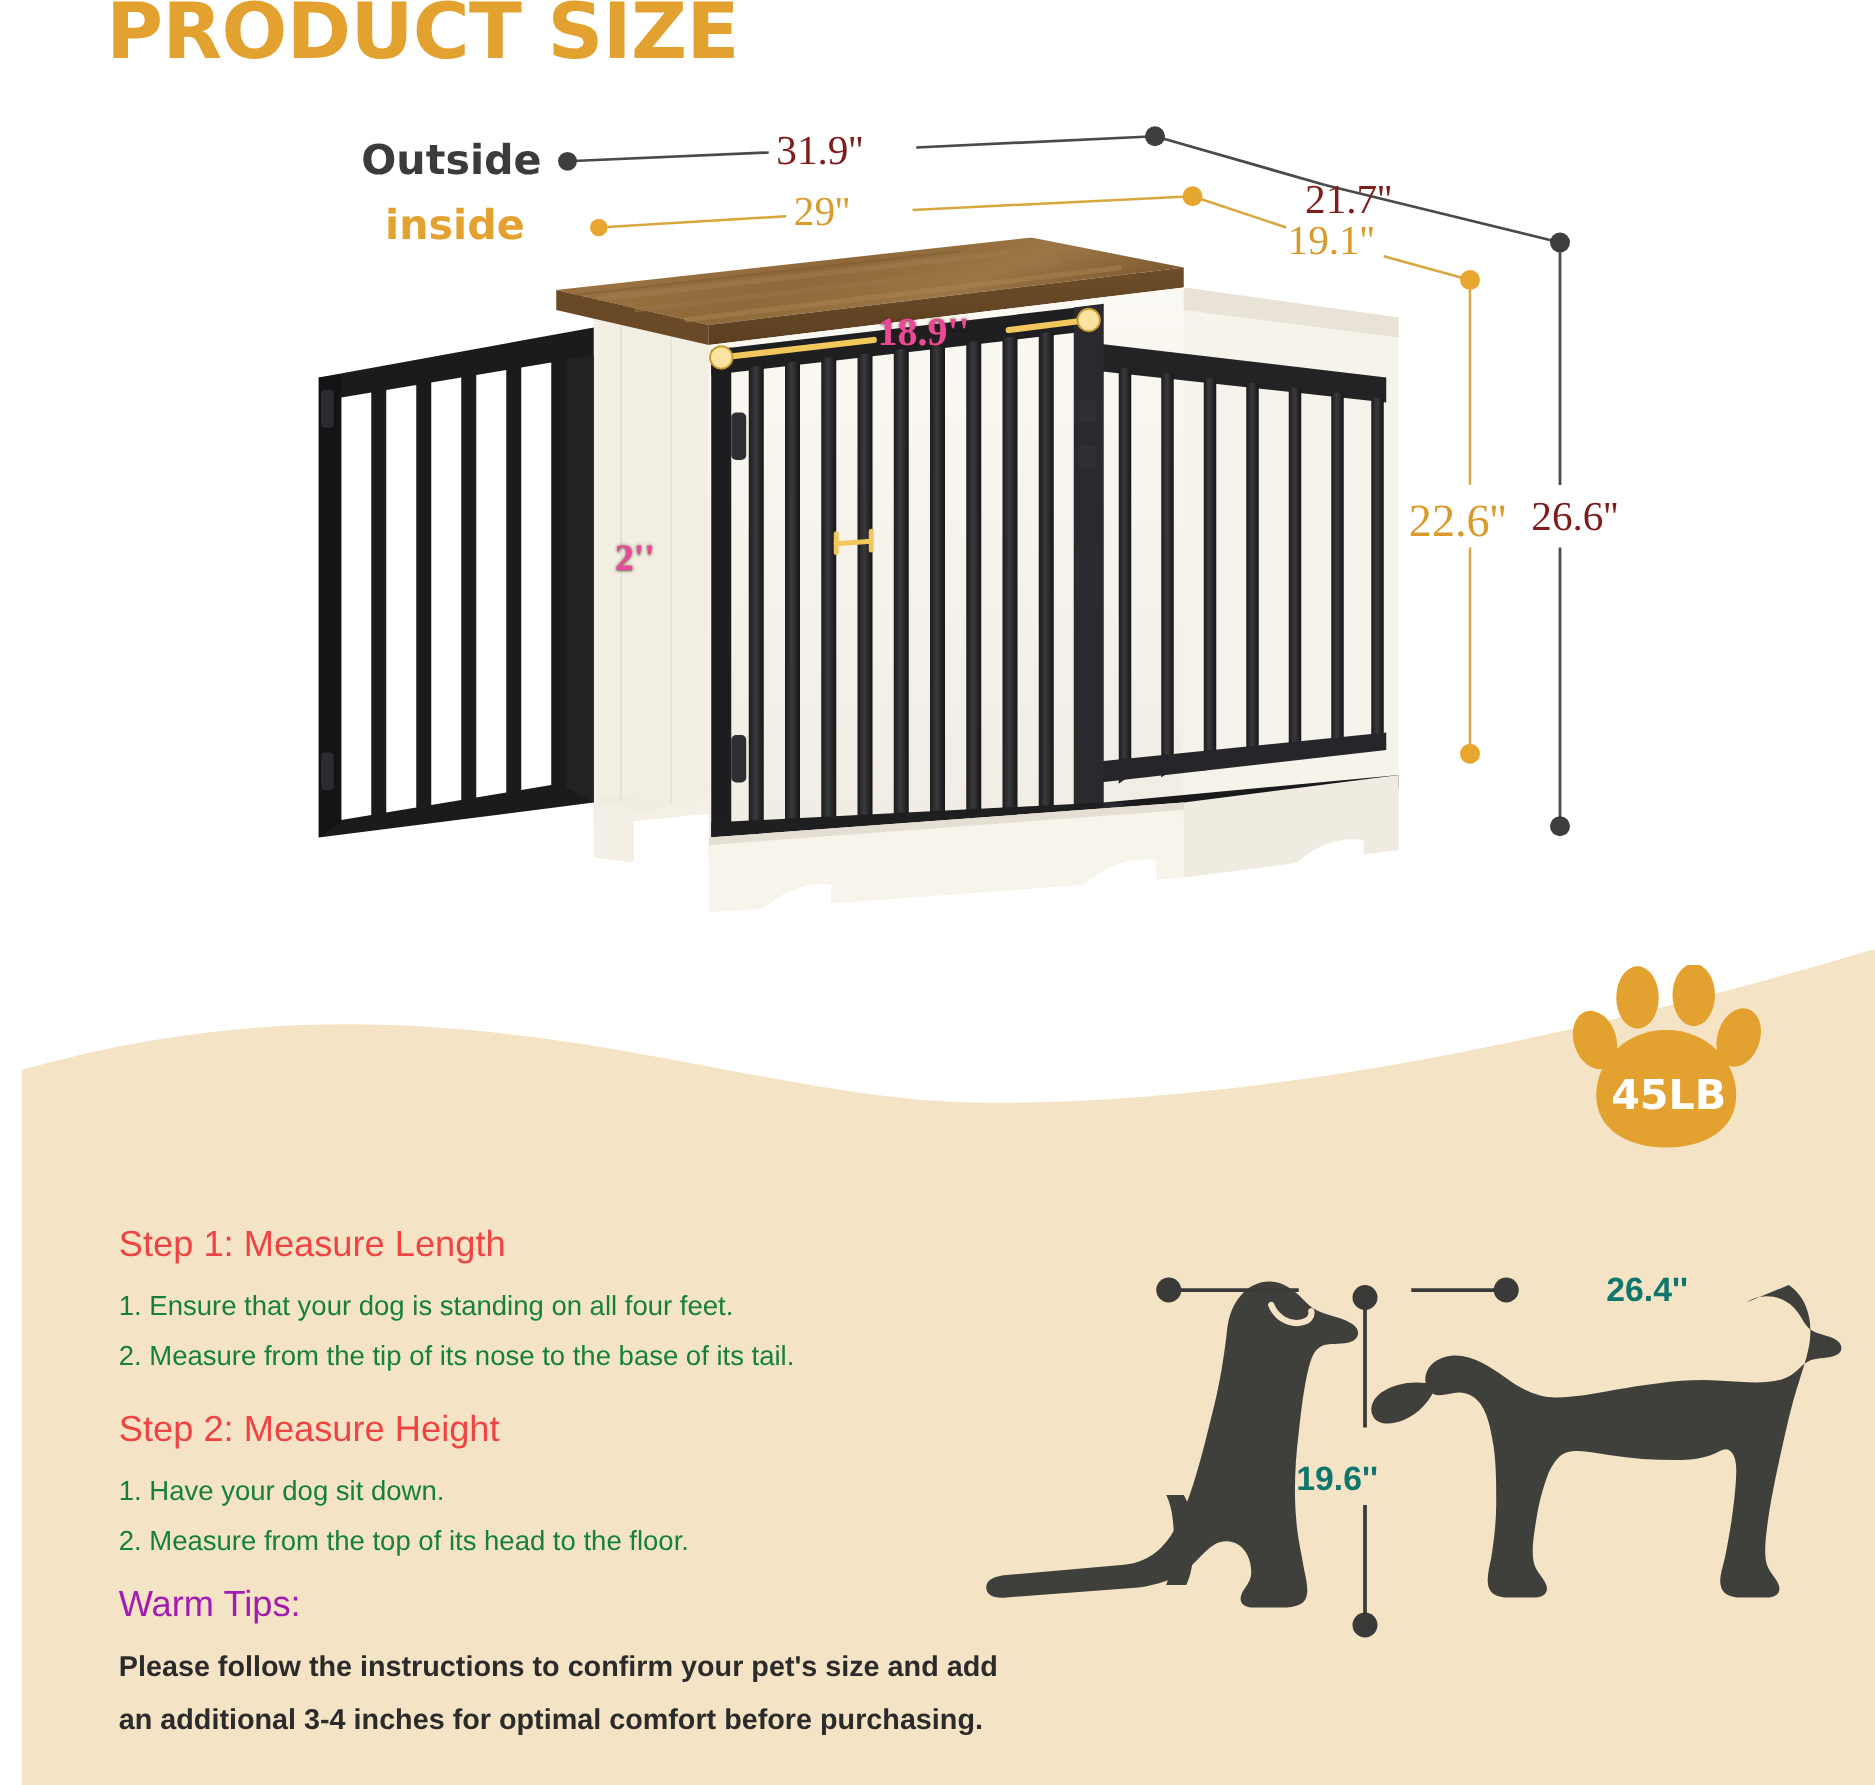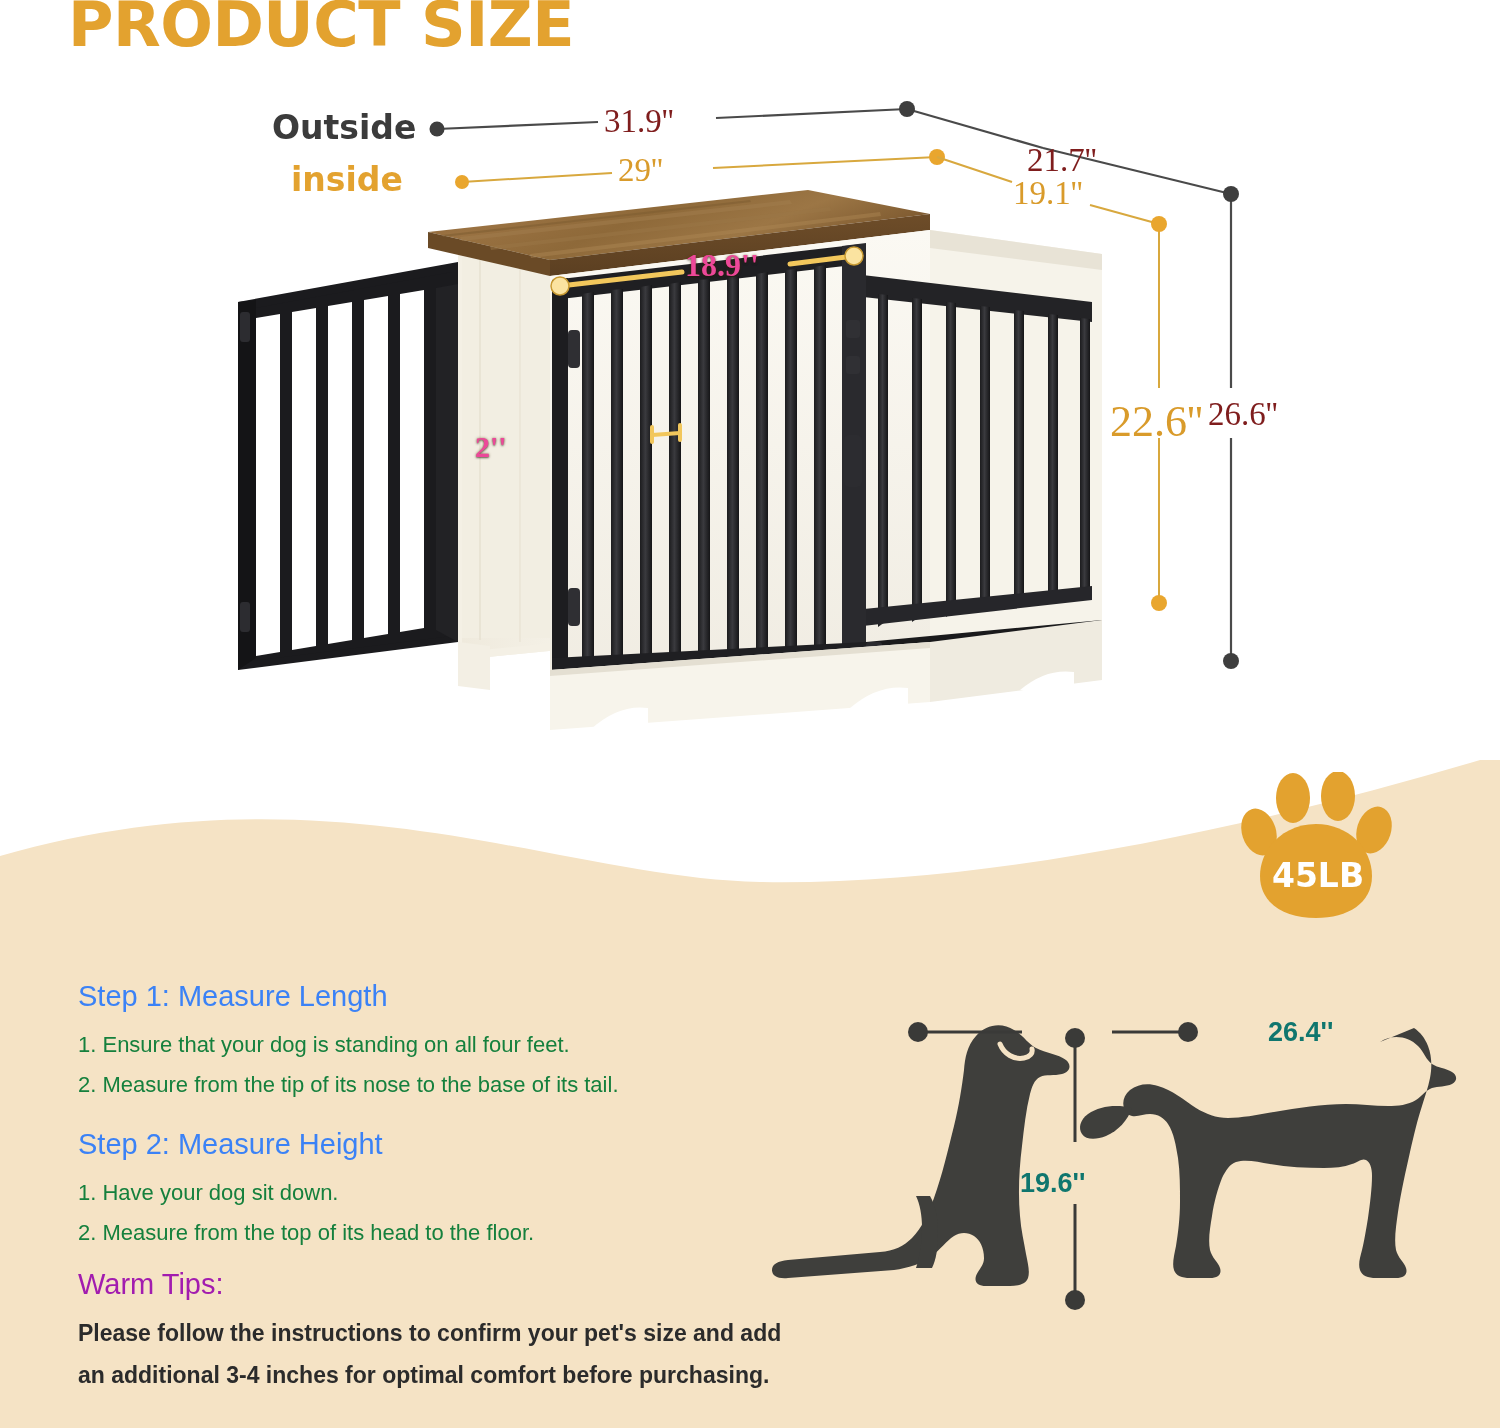--- a/index.html
+++ b/index.html
@@ -3,21 +3,21 @@
 <meta charset="utf-8">
 <style>
   html,body{margin:0;padding:0;}
   body{
     width:1500px;height:1428px;
     background:#ffffff;
     font-family:"Liberation Sans",sans-serif;
     overflow:hidden;
     position:relative;
   }
-  #root{position:absolute;left:0;top:0;width:1372px;height:1428px;text-decoration:underline;}
+  #root{position:absolute;left:17px;top:0;width:1372px;height:1428px;text-decoration:underline;}
 
   
   .product-title{
     position:absolute;left:68px;top:-6px;
     font-size:62px;font-weight:bold;letter-spacing:-0.5px;
     color:#E3A22F;line-height:1.0;
     font-family:"DejaVu Sans",sans-serif;
   }
 
   
@@ -65,21 +65,21 @@
 
   
   .measure-title{
     position:absolute;left:78px;top:915px;
     font-family:"DejaVu Sans",sans-serif;font-weight:bold;
     font-size:39px;color:#E3A22F;white-space:nowrap;
   }
   .step-head{
     position:absolute;left:78px;
     font-family:"Liberation Sans",sans-serif;
-    font-size:29px;color:#3b82f6;white-space:nowrap;
+    font-size:29px;color:#ef4444;white-space:nowrap;
   }
   .step-line{
     position:absolute;left:78px;
     font-family:"Liberation Sans",sans-serif;
     font-size:22px;color:#15803d;white-space:nowrap;
   }
   .warm-head{
     position:absolute;left:78px;top:1268px;
     font-family:"Liberation Sans",sans-serif;
     font-size:29px;color:#a21caf;white-space:nowrap;
@@ -145,21 +145,21 @@
     </g>
   </svg>
 
   <div class="lbl-outside">Outside</div>
   <div class="lbl-inside">inside</div>
 
   <div class="dim" style="left:604px;top:103px;font-size:33px;">31.9''</div>
   <div class="dim gold" style="left:618px;top:152px;font-size:33px;">29''</div>
   <div class="dim" style="left:1010px;top:142px;font-size:33px;margin-left:17px;">21.7''</div>
   <div class="dim gold" style="left:1013px;top:175px;font-size:33px;">19.1''</div>
-  <div class="dim gold" style="left:1110px;top:396px;font-size:44px;">22.6''</div>
+  <div class="dim gold" style="left:1110px;top:396px;font-size:37px;">22.6''</div>
   <div class="dim" style="left:1208px;top:396px;font-size:33px;">26.6''</div>
 
   <div class="crate-wrap">
     <svg width="900" height="540" viewBox="0 0 900 540">
       <defs>
         <linearGradient id="woodTop" x1="0" y1="0" x2="1" y2="0.35">
           <stop offset="0" stop-color="#8A6236"></stop>
           <stop offset="0.25" stop-color="#9A7242"></stop>
           <stop offset="0.5" stop-color="#8E6939"></stop>
           <stop offset="0.75" stop-color="#9C7645"></stop>

